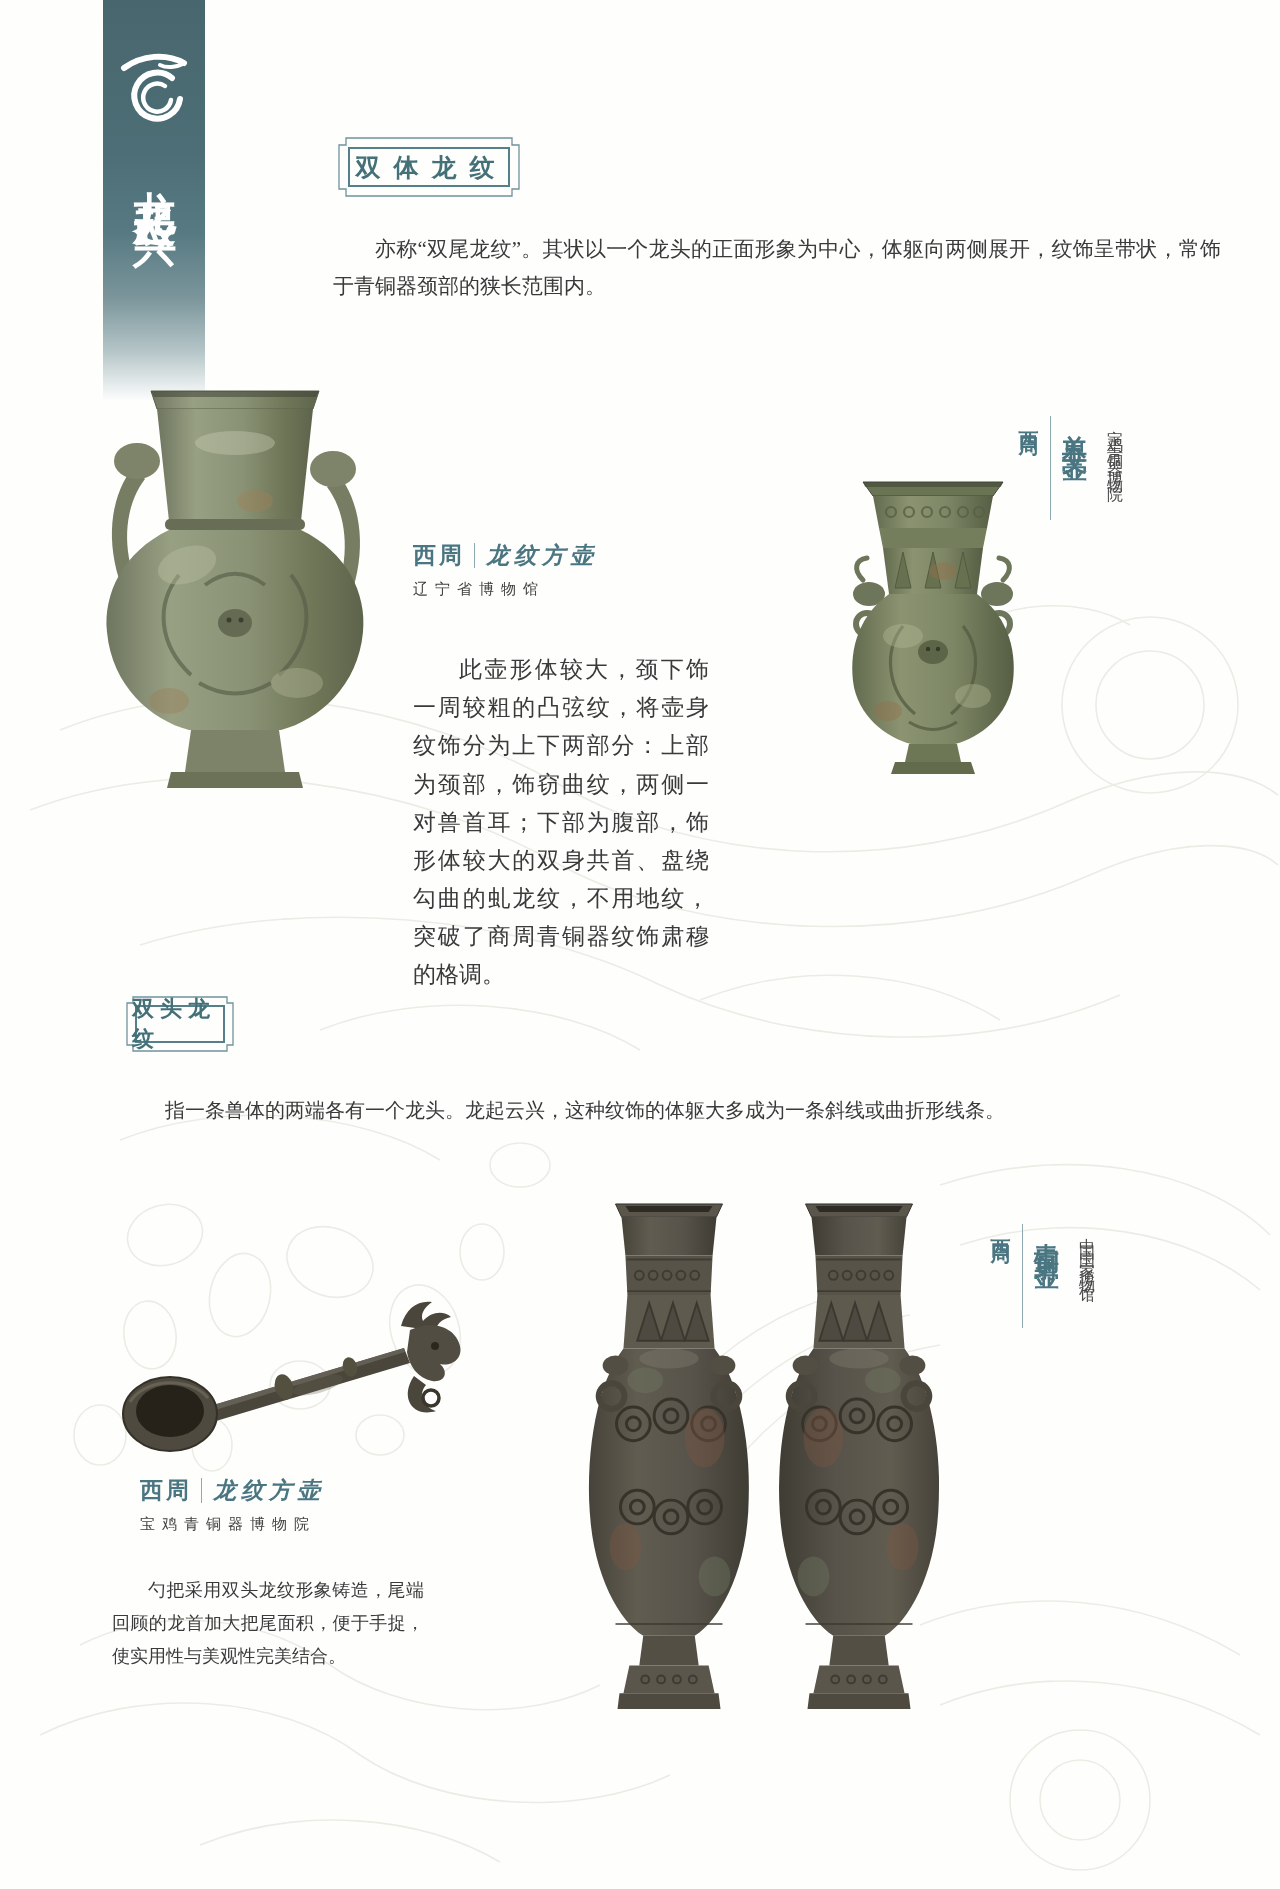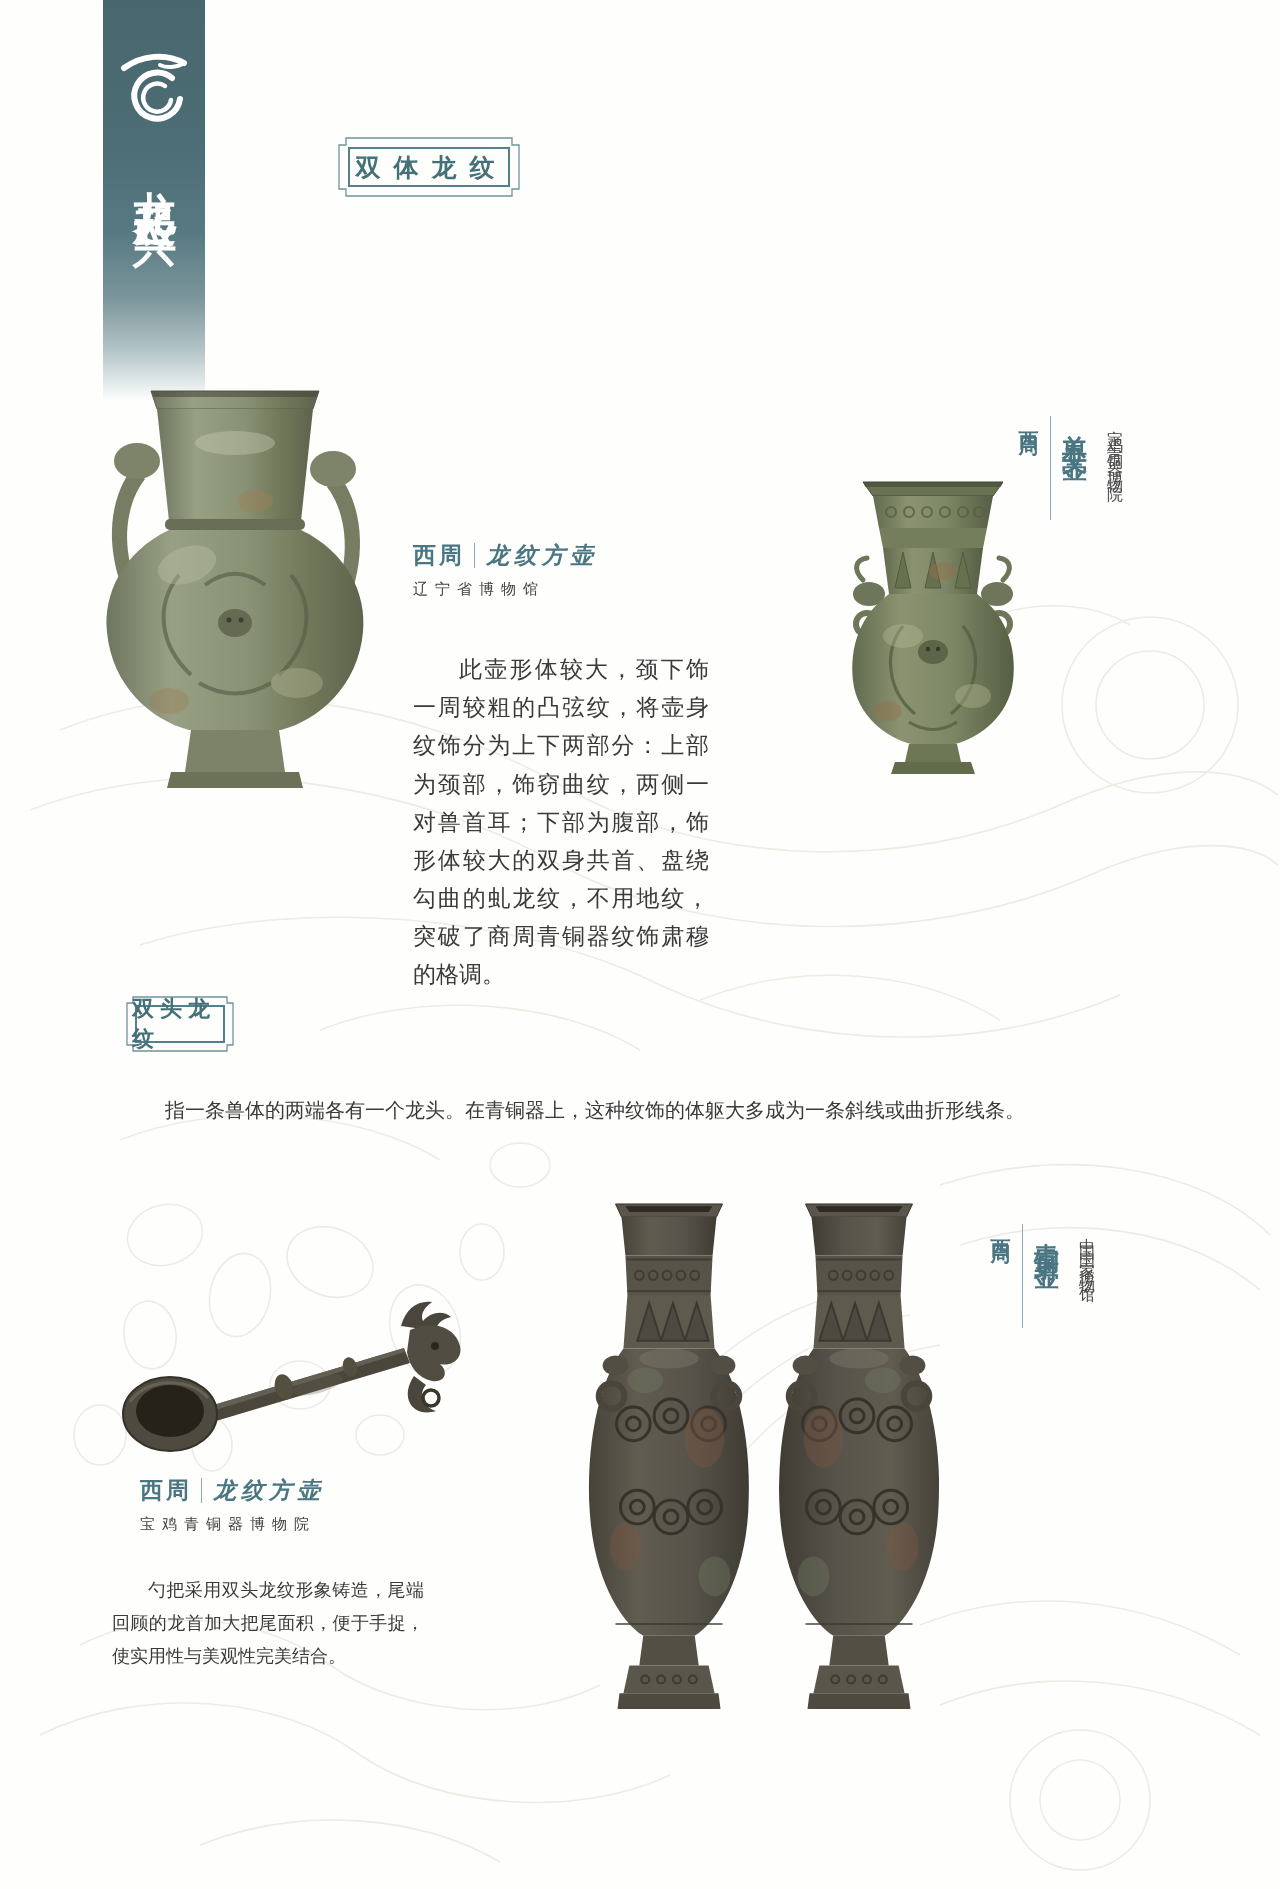--- a/index.html
+++ b/index.html
@@ -127,20 +127,21 @@
   </aside>
 
   <div class="abs frame-box" style="left:338px;top:137px;width:174px;height:60px;">
     <svg width="182" height="60" viewBox="0 0 182 60">
       <path d="M8,1 L174,1 L174,8 L181,8 L181,52 L174,52 L174,59 L8,59 L8,52 L1,52 L1,8 L8,8 Z" fill="none" stroke="#6f929b" stroke-width="1.3"></path>
       <rect x="11" y="11" width="160" height="38" fill="none" stroke="#53808a" stroke-width="2"></rect>
     </svg>
     <div class="frame-text f1">双体龙纹</div>
   </div>
 
+  <p class="abs intro one">亦称“双尾龙纹”。其状以一个龙头的正面形象为中心，体躯向两侧展开，纹饰呈带状，常饰于青铜器颈部的狭长范围内。</p>
 
   <div class="abs artifact" style="left:95px;top:383px;">
     <svg width="280" height="410" viewBox="0 0 280 410">
       <defs>
         <linearGradient id="v1g" x1="0" y1="0" x2="1" y2="0">
           <stop offset="0" stop-color="#6f7660"></stop>
             <stop offset="0.25" stop-color="#98a083"></stop>
           <stop offset="0.55" stop-color="#8a9275"></stop>
             <stop offset="0.8" stop-color="#707758"></stop>
           <stop offset="1" stop-color="#5d644c"></stop>
@@ -249,21 +250,21 @@
   </div>
 
   <div class="abs frame-box" style="left:126px;top:996px;width:108px;height:56px;">
     <svg width="108" height="56" viewBox="0 0 108 56">
       <path d="M7,1 L101,1 L101,7 L107,7 L107,49 L101,49 L101,55 L7,55 L7,49 L1,49 L1,7 L7,7 Z" fill="none" stroke="#6f929b" stroke-width="1.3"></path>
       <rect x="10" y="10" width="88" height="36" fill="none" stroke="#53808a" stroke-width="2"></rect>
     </svg>
     <div class="frame-text f2">双头龙纹</div>
   </div>
 
-  <p class="abs intro two">指一条兽体的两端各有一个龙头。在青铜器上，这种纹饰的体躯大多成为一条斜线或曲折形线条。</p>
+  <p class="abs intro two">指一条兽体的两端各有一个龙头。龙起云兴，这种纹饰的体躯大多成为一条斜线或曲折形线条。</p>
 
   <div class="abs artifact" style="left:118px;top:1290px;">
     <svg width="345" height="170" viewBox="0 0 345 170">
       <path d="M92,116 L286,58 L292,73 L98,131 Z" fill="#4a463c"></path>
       <path d="M92,116 L286,58 L287,62 L94,121 Z" fill="#6a655a" opacity="0.8"></path>
       <ellipse cx="166" cy="97" rx="9" ry="13" fill="#53503f" transform="rotate(-16 166 97)"></ellipse>
       <ellipse cx="232" cy="77" rx="7" ry="10" fill="#53503f" transform="rotate(-16 232 77)"></ellipse>
       <ellipse cx="52" cy="124" rx="47" ry="37" fill="#4e4a40" stroke="#353128" stroke-width="2"></ellipse>
       <ellipse cx="52" cy="121" rx="34" ry="26" fill="#262219"></ellipse>
       <path d="M12,112 A44,32 0 0 1 90,108" fill="none" stroke="#6d6758" stroke-width="3" opacity="0.8"></path>

